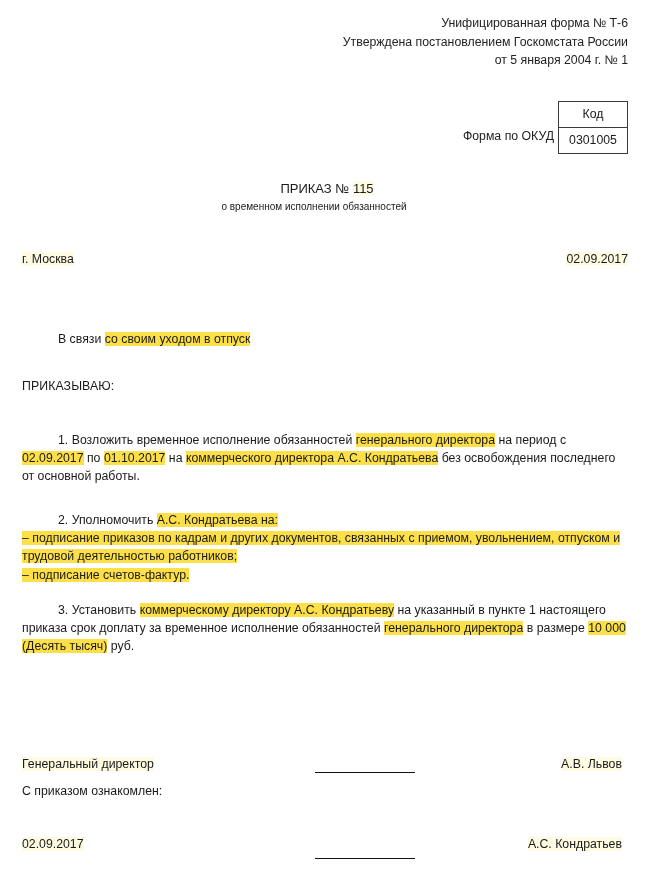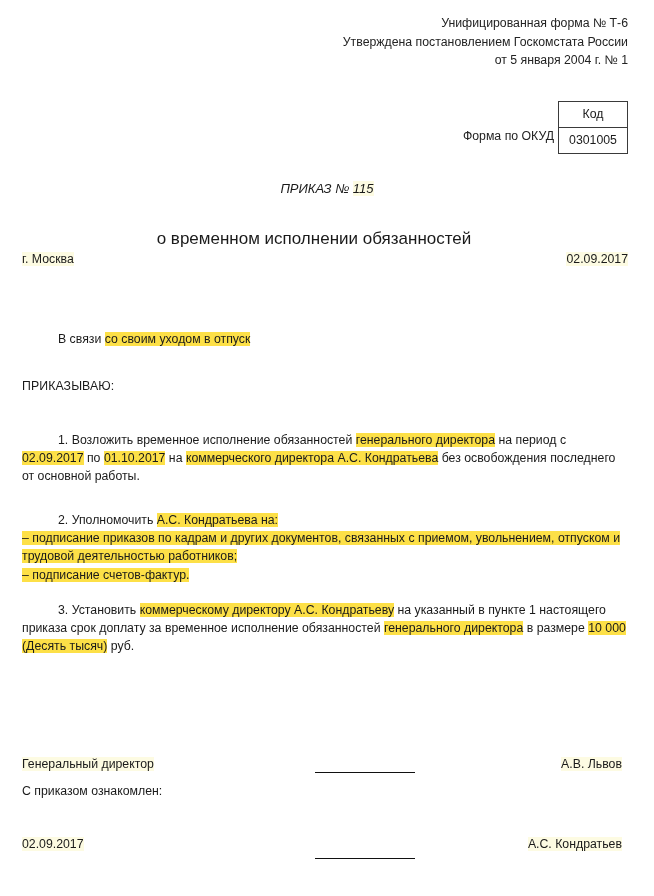--- a/index.html
+++ b/index.html
@@ -79,32 +79,30 @@
   
   .doc-title {
     position: absolute;
     top: 179px;
     left: 0;
     width: 654px;
     text-align: center;
     font-size: 13px;
     line-height: 19px;
     color: #1a1a1a;
-    font-style: italic;
   }
   .doc-subtitle {
     position: absolute;
     top: 198px;
     left: 0;
     width: 628px;
     text-align: center;
-    font-size: 17px;
+    font-size: 10px;
     line-height: 18px;
     color: #1a1a1a;
-    margin-top: 32px;
   }
 
   
   .city-line {
     position: absolute;
     top: 252px;
     left: 22px;
     font-size: 12.3px;
   }
   .date-line {

